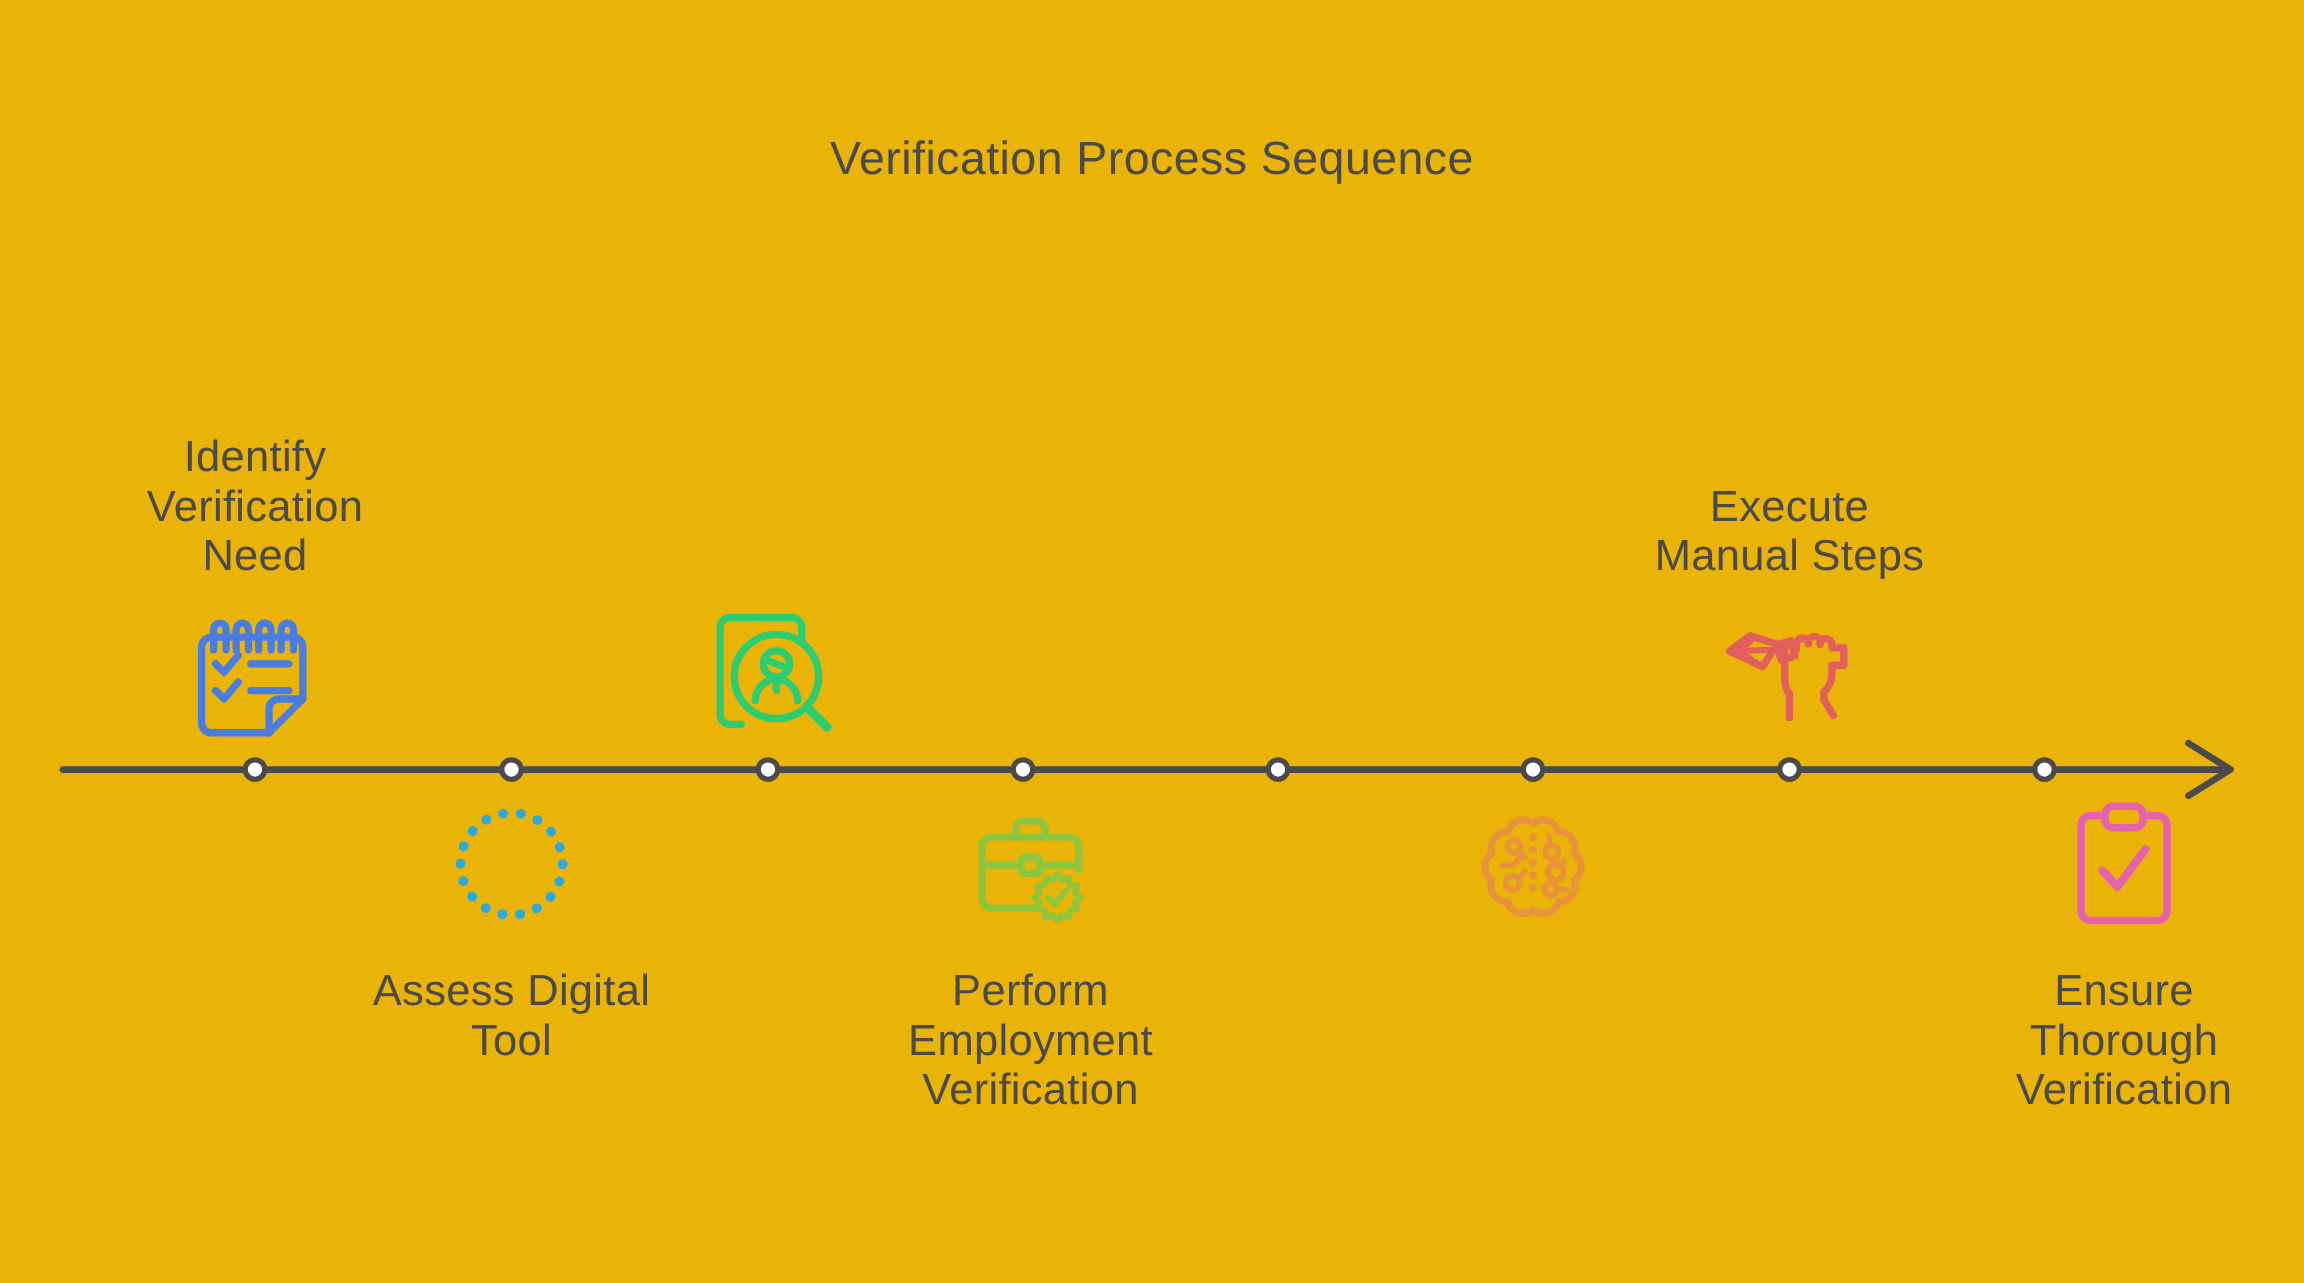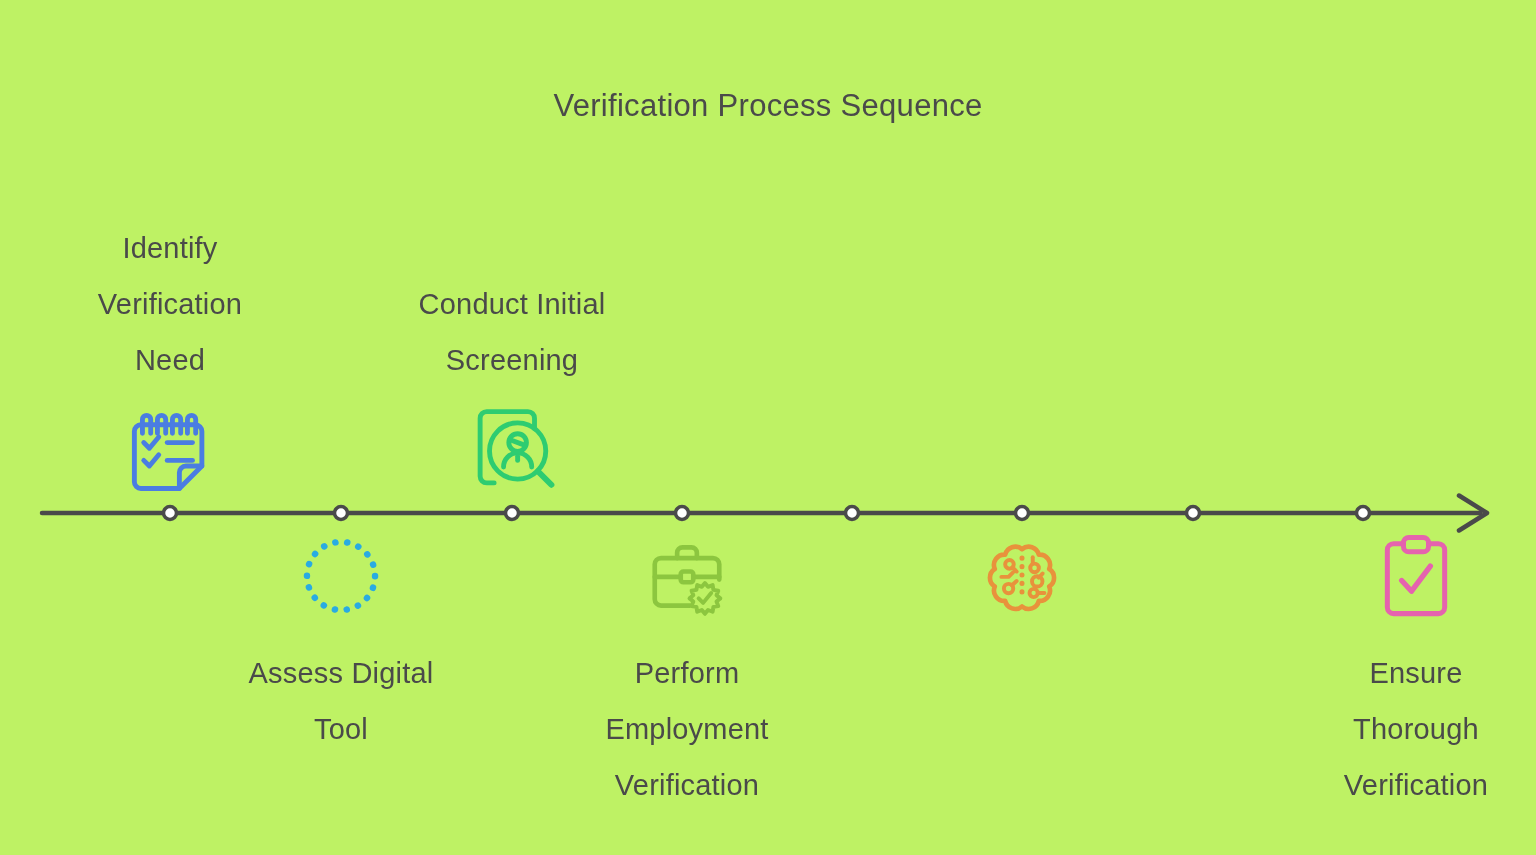--- a/index.html
+++ b/index.html
@@ -1,24 +1,24 @@
 <!DOCTYPE html>
 <html><head>
 <meta charset="utf-8">
 <style>
   html,body{margin:0;padding:0;background:#ffffff;}
   body{width:1536px;height:855px;overflow:hidden;font-family:"Liberation Sans",sans-serif;}
-  .canvas{position:relative;width:1536px;height:855px;background:#bef264;}
+  .canvas{position:relative;width:1536px;height:855px;background:#eab308;}
   .title{position:absolute;top:88px;left:0;width:100%;text-align:center;
          font-size:31px;font-weight:400;color:#4a4a4a;letter-spacing:.3px;}
   .timeline-svg{position:absolute;left:0;top:0;width:1536px;height:855px;}
   .step{position:absolute;width:280px;display:flex;flex-direction:column;align-items:center;}
   .step.above{top:180px;height:316px;justify-content:flex-end;}
   .step.below{top:533px;}
-  .label{font-size:29px;line-height:56px;color:#4a4a4a;text-align:center;
+  .label{font-size:29px;line-height:33px;color:#4a4a4a;text-align:center;
          white-space:pre-line;letter-spacing:.2px;}
   .step.above .label{margin-bottom:18px;}
   .step.below .label{margin-top:26px;}
   .icon{width:90px;height:90px;}
   .step.below .icon{width:86px;height:86px;}
   .icon svg{width:100%;height:100%;display:block;}
 </style>
 </head>
 <body>
 
@@ -63,22 +63,20 @@
     <div class="icon">
       <svg viewBox="0 0 48 48" fill="none" stroke-width="3.6" stroke-linecap="round" stroke="#29abe2">
         <circle cx="24" cy="24" r="19" stroke-dasharray="0.1 6.53"></circle>
       </svg>
     </div>
     <div class="label">Assess Digital
 Tool</div>
   </div>
 
   <div class="step above" style="left:372px">
-    <div class="label">Conduct Initial
-Screening</div>
     <div class="icon">
       <svg viewBox="0 0 48 48" fill="none" stroke-width="2.6" stroke-linecap="round" stroke-linejoin="round" stroke="#2ecc71">
         <path d="M14.5 41 H10.5 A3.5 3.5 0 0 1 7 37.5 V6.5 A3.5 3.5 0 0 1 10.5 3 H32.5 A3.5 3.5 0 0 1 36 6.5 V12"></path>
         <circle cx="27" cy="24" r="15"></circle>
         <path d="M37.8 34.8 L45 42" stroke-width="3.2"></path>
         <circle cx="27" cy="19.5" r="4.7"></circle>
         <path d="M23 18 L31 21"></path>
         <path d="M19.5 32.5 a7.5 7.5 0 0 1 15 0"></path>
         <path d="M27 26.8 V29"></path>
       </svg>
@@ -115,20 +113,33 @@
         <path d="M30 13.5 v3.5" stroke-width="2.2"></path>
         <circle cx="31" cy="19.5" r="2.4" stroke-width="2.2"></circle>
         <path d="M33.3 24.9 l2.2 -2.2" stroke-width="2.2"></path>
         <circle cx="32.5" cy="27" r="2.9" stroke-width="2.2"></circle>
         <circle cx="30.5" cy="33.5" r="2.3" stroke-width="2.2"></circle>
         <path d="M32.8 33.5 h3.7" stroke-width="2.2"></path>
       </svg>
     </div>
   </div>
 
+  <div class="step above" style="left:1053px">
+    <div class="label">Execute
+Manual Steps</div>
+    <div class="icon">
+      <svg viewBox="0 0 48 48" fill="none" stroke-width="2.6" stroke-linecap="round" stroke-linejoin="round" stroke="#e2605c">
+        <path d="M2.7 15 L10 9.5 L19.5 12.5 L14.5 20.5 Z"></path>
+        <path d="M16.5 14.5 L6.5 15" stroke-width="2.2"></path>
+        <path d="M10 11.5 L6 15 L10.3 17.8" stroke-width="2.2"></path>
+        <path d="M19.5 12.8 L24.5 11.3 L26 16.6 L21 18.2 Z"></path>
+        <path d="M24 38.6 V30.2 C22.9 28.9 22.3 26.9 22.3 24.6 V14.2 a2.1 2.1 0 0 1 4.2 0 v-1.8 a2.1 2.1 0 0 1 4.2 0 v-0.6 a2.1 2.1 0 0 1 4.2 0 v0.8 a2.1 2.1 0 0 1 4.2 0 v1.2 h4.2 v6.2 h-4.2 v3 c0 2.7 -1.1 4.8 -2.9 6.5 v2.7 l3.4 5.6"></path>
+      </svg>
+    </div>
+  </div>
 
   <div class="step below" style="left:1276px">
     <div class="icon">
       <svg viewBox="0 0 48 48" fill="none" stroke-width="2.8" stroke-linecap="round" stroke-linejoin="round" stroke="#e563ae">
         <path d="M17 6 h-5.5 A3.5 3.5 0 0 0 8 9.5 v32 A3.5 3.5 0 0 0 11.5 45 h25 A3.5 3.5 0 0 0 40 41.5 v-32 A3.5 3.5 0 0 0 36.5 6 H31"></path>
         <rect x="17" y="2.5" width="14" height="8" rx="3"></rect>
         <polyline points="16 26.5 21.5 32.5 32 18.5" stroke-width="3"></polyline>
       </svg>
     </div>
     <div class="label">Ensure

